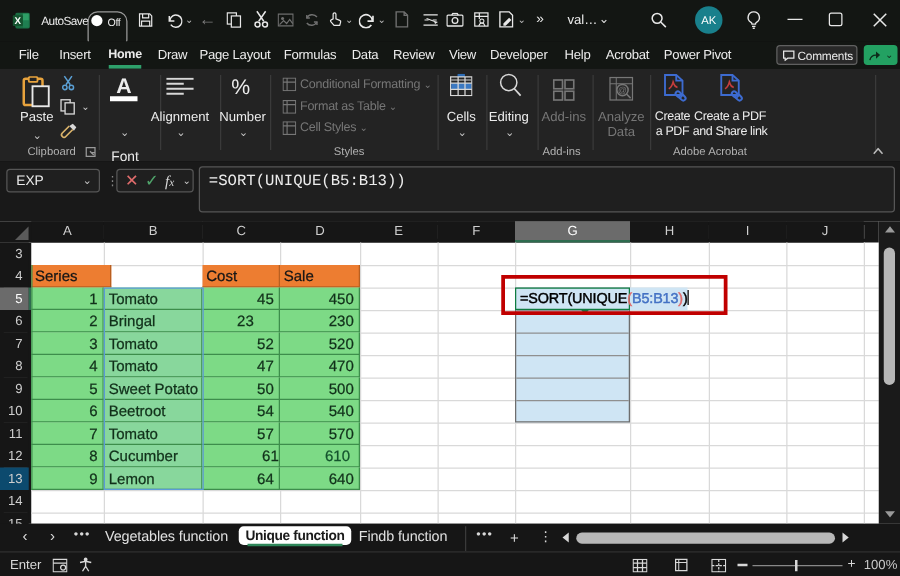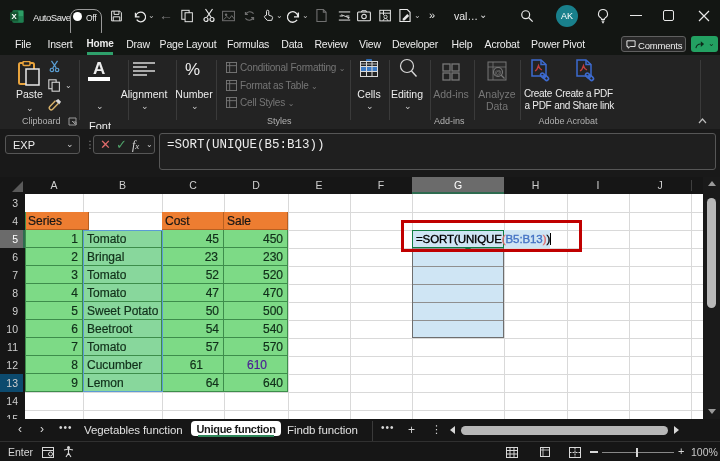--- a/index.html
+++ b/index.html
@@ -348,21 +348,21 @@
 <div class="abs" style="left:25px;top:233px;width:678px;height:1px;background:#d9d9d9;"></div>
 <div class="abs" style="left:25px;top:35px;width:64px;height:18px;background:#ED7D31;border-right:1px solid #b85f20;border-bottom:1px solid #b85f20;color:#161616;font-size:12px;-webkit-text-stroke:0.2px;line-height:18px;padding-left:3px;">Series</div>
 <div class="abs" style="left:162px;top:35px;width:62px;height:18px;background:#ED7D31;border-right:1px solid #b85f20;border-bottom:1px solid #b85f20;color:#161616;font-size:12px;-webkit-text-stroke:0.2px;line-height:18px;padding-left:3px;">Cost</div>
 <div class="abs" style="left:224px;top:35px;width:64px;height:18px;background:#ED7D31;border-right:1px solid #b85f20;border-bottom:1px solid #b85f20;color:#161616;font-size:12px;-webkit-text-stroke:0.2px;line-height:18px;padding-left:3px;">Sale</div>
 <div class="abs" style="left:25px;top:53px;width:58px;height:18px;background:#7dda86;border-right:1px solid #3d8d4b;border-bottom:1px solid #3d8d4b;color:#11301a;font-size:12px;-webkit-text-stroke:0.2px;line-height:18px;text-align:right;padding-right:4px;">1</div>
 <div class="abs" style="left:83px;top:53px;width:79px;height:18px;background:#88d79c;border-right:1px solid #3d8d4b;border-bottom:1px solid #3d8d4b;color:#11301a;font-size:12px;-webkit-text-stroke:0.2px;line-height:18px;text-align:left;padding-left:4px;">Tomato</div>
 <div class="abs" style="left:162px;top:53px;width:62px;height:18px;background:#7dda86;border-right:1px solid #3d8d4b;border-bottom:1px solid #3d8d4b;color:#11301a;font-size:12px;-webkit-text-stroke:0.2px;line-height:18px;text-align:right;padding-right:4px;">45</div>
 <div class="abs" style="left:224px;top:53px;width:64px;height:18px;background:#7dda86;border-right:1px solid #3d8d4b;border-bottom:1px solid #3d8d4b;color:#11301a;font-size:12px;-webkit-text-stroke:0.2px;line-height:18px;text-align:right;padding-right:4px;">450</div>
 <div class="abs" style="left:25px;top:71px;width:58px;height:18px;background:#7dda86;border-right:1px solid #3d8d4b;border-bottom:1px solid #3d8d4b;color:#11301a;font-size:12px;-webkit-text-stroke:0.2px;line-height:18px;text-align:right;padding-right:4px;">2</div>
 <div class="abs" style="left:83px;top:71px;width:79px;height:18px;background:#88d79c;border-right:1px solid #3d8d4b;border-bottom:1px solid #3d8d4b;color:#11301a;font-size:12px;-webkit-text-stroke:0.2px;line-height:18px;text-align:left;padding-left:4px;">Bringal</div>
-<div class="abs" style="left:162px;top:71px;width:62px;height:18px;background:#7dda86;border-right:1px solid #3d8d4b;border-bottom:1px solid #3d8d4b;color:#11301a;font-size:12px;-webkit-text-stroke:0.2px;line-height:18px;text-align:right;padding-right:5px;">23</div>
+<div class="abs" style="left:162px;top:71px;width:62px;height:18px;background:#7dda86;border-right:1px solid #3d8d4b;border-bottom:1px solid #3d8d4b;color:#11301a;font-size:12px;-webkit-text-stroke:0.2px;line-height:18px;text-align:right;padding-right:20px;">23</div>
 <div class="abs" style="left:224px;top:71px;width:64px;height:18px;background:#7dda86;border-right:1px solid #3d8d4b;border-bottom:1px solid #3d8d4b;color:#11301a;font-size:12px;-webkit-text-stroke:0.2px;line-height:18px;text-align:right;padding-right:4px;">230</div>
 <div class="abs" style="left:25px;top:89px;width:58px;height:18px;background:#7dda86;border-right:1px solid #3d8d4b;border-bottom:1px solid #3d8d4b;color:#11301a;font-size:12px;-webkit-text-stroke:0.2px;line-height:18px;text-align:right;padding-right:4px;">3</div>
 <div class="abs" style="left:83px;top:89px;width:79px;height:18px;background:#88d79c;border-right:1px solid #3d8d4b;border-bottom:1px solid #3d8d4b;color:#11301a;font-size:12px;-webkit-text-stroke:0.2px;line-height:18px;text-align:left;padding-left:4px;">Tomato</div>
 <div class="abs" style="left:162px;top:89px;width:62px;height:18px;background:#7dda86;border-right:1px solid #3d8d4b;border-bottom:1px solid #3d8d4b;color:#11301a;font-size:12px;-webkit-text-stroke:0.2px;line-height:18px;text-align:right;padding-right:4px;">52</div>
 <div class="abs" style="left:224px;top:89px;width:64px;height:18px;background:#7dda86;border-right:1px solid #3d8d4b;border-bottom:1px solid #3d8d4b;color:#11301a;font-size:12px;-webkit-text-stroke:0.2px;line-height:18px;text-align:right;padding-right:4px;">520</div>
 <div class="abs" style="left:25px;top:107px;width:58px;height:18px;background:#7dda86;border-right:1px solid #3d8d4b;border-bottom:1px solid #3d8d4b;color:#11301a;font-size:12px;-webkit-text-stroke:0.2px;line-height:18px;text-align:right;padding-right:4px;">4</div>
 <div class="abs" style="left:83px;top:107px;width:79px;height:18px;background:#88d79c;border-right:1px solid #3d8d4b;border-bottom:1px solid #3d8d4b;color:#11301a;font-size:12px;-webkit-text-stroke:0.2px;line-height:18px;text-align:left;padding-left:4px;">Tomato</div>
 <div class="abs" style="left:162px;top:107px;width:62px;height:18px;background:#7dda86;border-right:1px solid #3d8d4b;border-bottom:1px solid #3d8d4b;color:#11301a;font-size:12px;-webkit-text-stroke:0.2px;line-height:18px;text-align:right;padding-right:4px;">47</div>
 <div class="abs" style="left:224px;top:107px;width:64px;height:18px;background:#7dda86;border-right:1px solid #3d8d4b;border-bottom:1px solid #3d8d4b;color:#11301a;font-size:12px;-webkit-text-stroke:0.2px;line-height:18px;text-align:right;padding-right:4px;">470</div>
 <div class="abs" style="left:25px;top:125px;width:58px;height:18px;background:#7dda86;border-right:1px solid #3d8d4b;border-bottom:1px solid #3d8d4b;color:#11301a;font-size:12px;-webkit-text-stroke:0.2px;line-height:18px;text-align:right;padding-right:4px;">5</div>
@@ -372,22 +372,22 @@
 <div class="abs" style="left:25px;top:143px;width:58px;height:18px;background:#7dda86;border-right:1px solid #3d8d4b;border-bottom:1px solid #3d8d4b;color:#11301a;font-size:12px;-webkit-text-stroke:0.2px;line-height:18px;text-align:right;padding-right:4px;">6</div>
 <div class="abs" style="left:83px;top:143px;width:79px;height:18px;background:#88d79c;border-right:1px solid #3d8d4b;border-bottom:1px solid #3d8d4b;color:#11301a;font-size:12px;-webkit-text-stroke:0.2px;line-height:18px;text-align:left;padding-left:4px;">Beetroot</div>
 <div class="abs" style="left:162px;top:143px;width:62px;height:18px;background:#7dda86;border-right:1px solid #3d8d4b;border-bottom:1px solid #3d8d4b;color:#11301a;font-size:12px;-webkit-text-stroke:0.2px;line-height:18px;text-align:right;padding-right:4px;">54</div>
 <div class="abs" style="left:224px;top:143px;width:64px;height:18px;background:#7dda86;border-right:1px solid #3d8d4b;border-bottom:1px solid #3d8d4b;color:#11301a;font-size:12px;-webkit-text-stroke:0.2px;line-height:18px;text-align:right;padding-right:4px;">540</div>
 <div class="abs" style="left:25px;top:161px;width:58px;height:18px;background:#7dda86;border-right:1px solid #3d8d4b;border-bottom:1px solid #3d8d4b;color:#11301a;font-size:12px;-webkit-text-stroke:0.2px;line-height:18px;text-align:right;padding-right:4px;">7</div>
 <div class="abs" style="left:83px;top:161px;width:79px;height:18px;background:#88d79c;border-right:1px solid #3d8d4b;border-bottom:1px solid #3d8d4b;color:#11301a;font-size:12px;-webkit-text-stroke:0.2px;line-height:18px;text-align:left;padding-left:4px;">Tomato</div>
 <div class="abs" style="left:162px;top:161px;width:62px;height:18px;background:#7dda86;border-right:1px solid #3d8d4b;border-bottom:1px solid #3d8d4b;color:#11301a;font-size:12px;-webkit-text-stroke:0.2px;line-height:18px;text-align:right;padding-right:4px;">57</div>
 <div class="abs" style="left:224px;top:161px;width:64px;height:18px;background:#7dda86;border-right:1px solid #3d8d4b;border-bottom:1px solid #3d8d4b;color:#11301a;font-size:12px;-webkit-text-stroke:0.2px;line-height:18px;text-align:right;padding-right:4px;">570</div>
 <div class="abs" style="left:25px;top:179px;width:58px;height:18px;background:#7dda86;border-right:1px solid #3d8d4b;border-bottom:1px solid #3d8d4b;color:#11301a;font-size:12px;-webkit-text-stroke:0.2px;line-height:18px;text-align:right;padding-right:4px;">8</div>
 <div class="abs" style="left:83px;top:179px;width:79px;height:18px;background:#88d79c;border-right:1px solid #3d8d4b;border-bottom:1px solid #3d8d4b;color:#11301a;font-size:12px;-webkit-text-stroke:0.2px;line-height:18px;text-align:left;padding-left:4px;">Cucumber</div>
-<div class="abs" style="left:162px;top:179px;width:62px;height:18px;background:#7dda86;border-right:1px solid #3d8d4b;border-bottom:1px solid #3d8d4b;color:#11301a;font-size:12px;-webkit-text-stroke:0.2px;line-height:18px;text-align:right;padding-right:20px;">61</div>
-<div class="abs" style="left:224px;top:179px;width:64px;height:18px;background:#7dda86;border-right:1px solid #3d8d4b;border-bottom:1px solid #3d8d4b;color:#4c1d95;font-size:12px;-webkit-text-stroke:0.2px;line-height:18px;text-align:right;padding-right:20px;">610</div>
+<div class="abs" style="left:162px;top:179px;width:62px;height:18px;background:#7dda86;border-right:1px solid #3d8d4b;border-bottom:1px solid #3d8d4b;color:#11301a;font-size:12px;-webkit-text-stroke:0.2px;line-height:18px;text-align:right;padding-right:0;">61</div>
+<div class="abs" style="left:224px;top:179px;width:64px;height:18px;background:#7dda86;border-right:1px solid #3d8d4b;border-bottom:1px solid #3d8d4b;color:#14532d;font-size:12px;-webkit-text-stroke:0.2px;line-height:18px;text-align:right;padding-right:7px;">610</div>
 <div class="abs" style="left:25px;top:197px;width:58px;height:18px;background:#7dda86;border-right:1px solid #3d8d4b;border-bottom:1px solid #3d8d4b;color:#11301a;font-size:12px;-webkit-text-stroke:0.2px;line-height:18px;text-align:right;padding-right:4px;">9</div>
 <div class="abs" style="left:83px;top:197px;width:79px;height:18px;background:#88d79c;border-right:1px solid #3d8d4b;border-bottom:1px solid #3d8d4b;color:#11301a;font-size:12px;-webkit-text-stroke:0.2px;line-height:18px;text-align:left;padding-left:4px;">Lemon</div>
 <div class="abs" style="left:162px;top:197px;width:62px;height:18px;background:#7dda86;border-right:1px solid #3d8d4b;border-bottom:1px solid #3d8d4b;color:#11301a;font-size:12px;-webkit-text-stroke:0.2px;line-height:18px;text-align:right;padding-right:4px;">64</div>
 <div class="abs" style="left:224px;top:197px;width:64px;height:18px;background:#7dda86;border-right:1px solid #3d8d4b;border-bottom:1px solid #3d8d4b;color:#11301a;font-size:12px;-webkit-text-stroke:0.2px;line-height:18px;text-align:right;padding-right:4px;">640</div>
 <div class="abs" style="left:25px;top:35px;width:1px;height:180px;background:#3d8d4b;"></div>
 <div class="abs" style="left:83px;top:53px;width:80px;height:162px;border:1px solid #5b9bd5;"></div>
 <div class="abs" style="left:412px;top:53px;width:92px;height:108px;background:#cfe5f4;border:1px solid #6e6e6e;"></div>
 <div class="abs" style="left:413px;top:71px;width:90px;height:1px;background:#8f8f8f;"></div>
 <div class="abs" style="left:413px;top:89px;width:90px;height:1px;background:#8f8f8f;"></div>
 <div class="abs" style="left:413px;top:107px;width:90px;height:1px;background:#8f8f8f;"></div>

